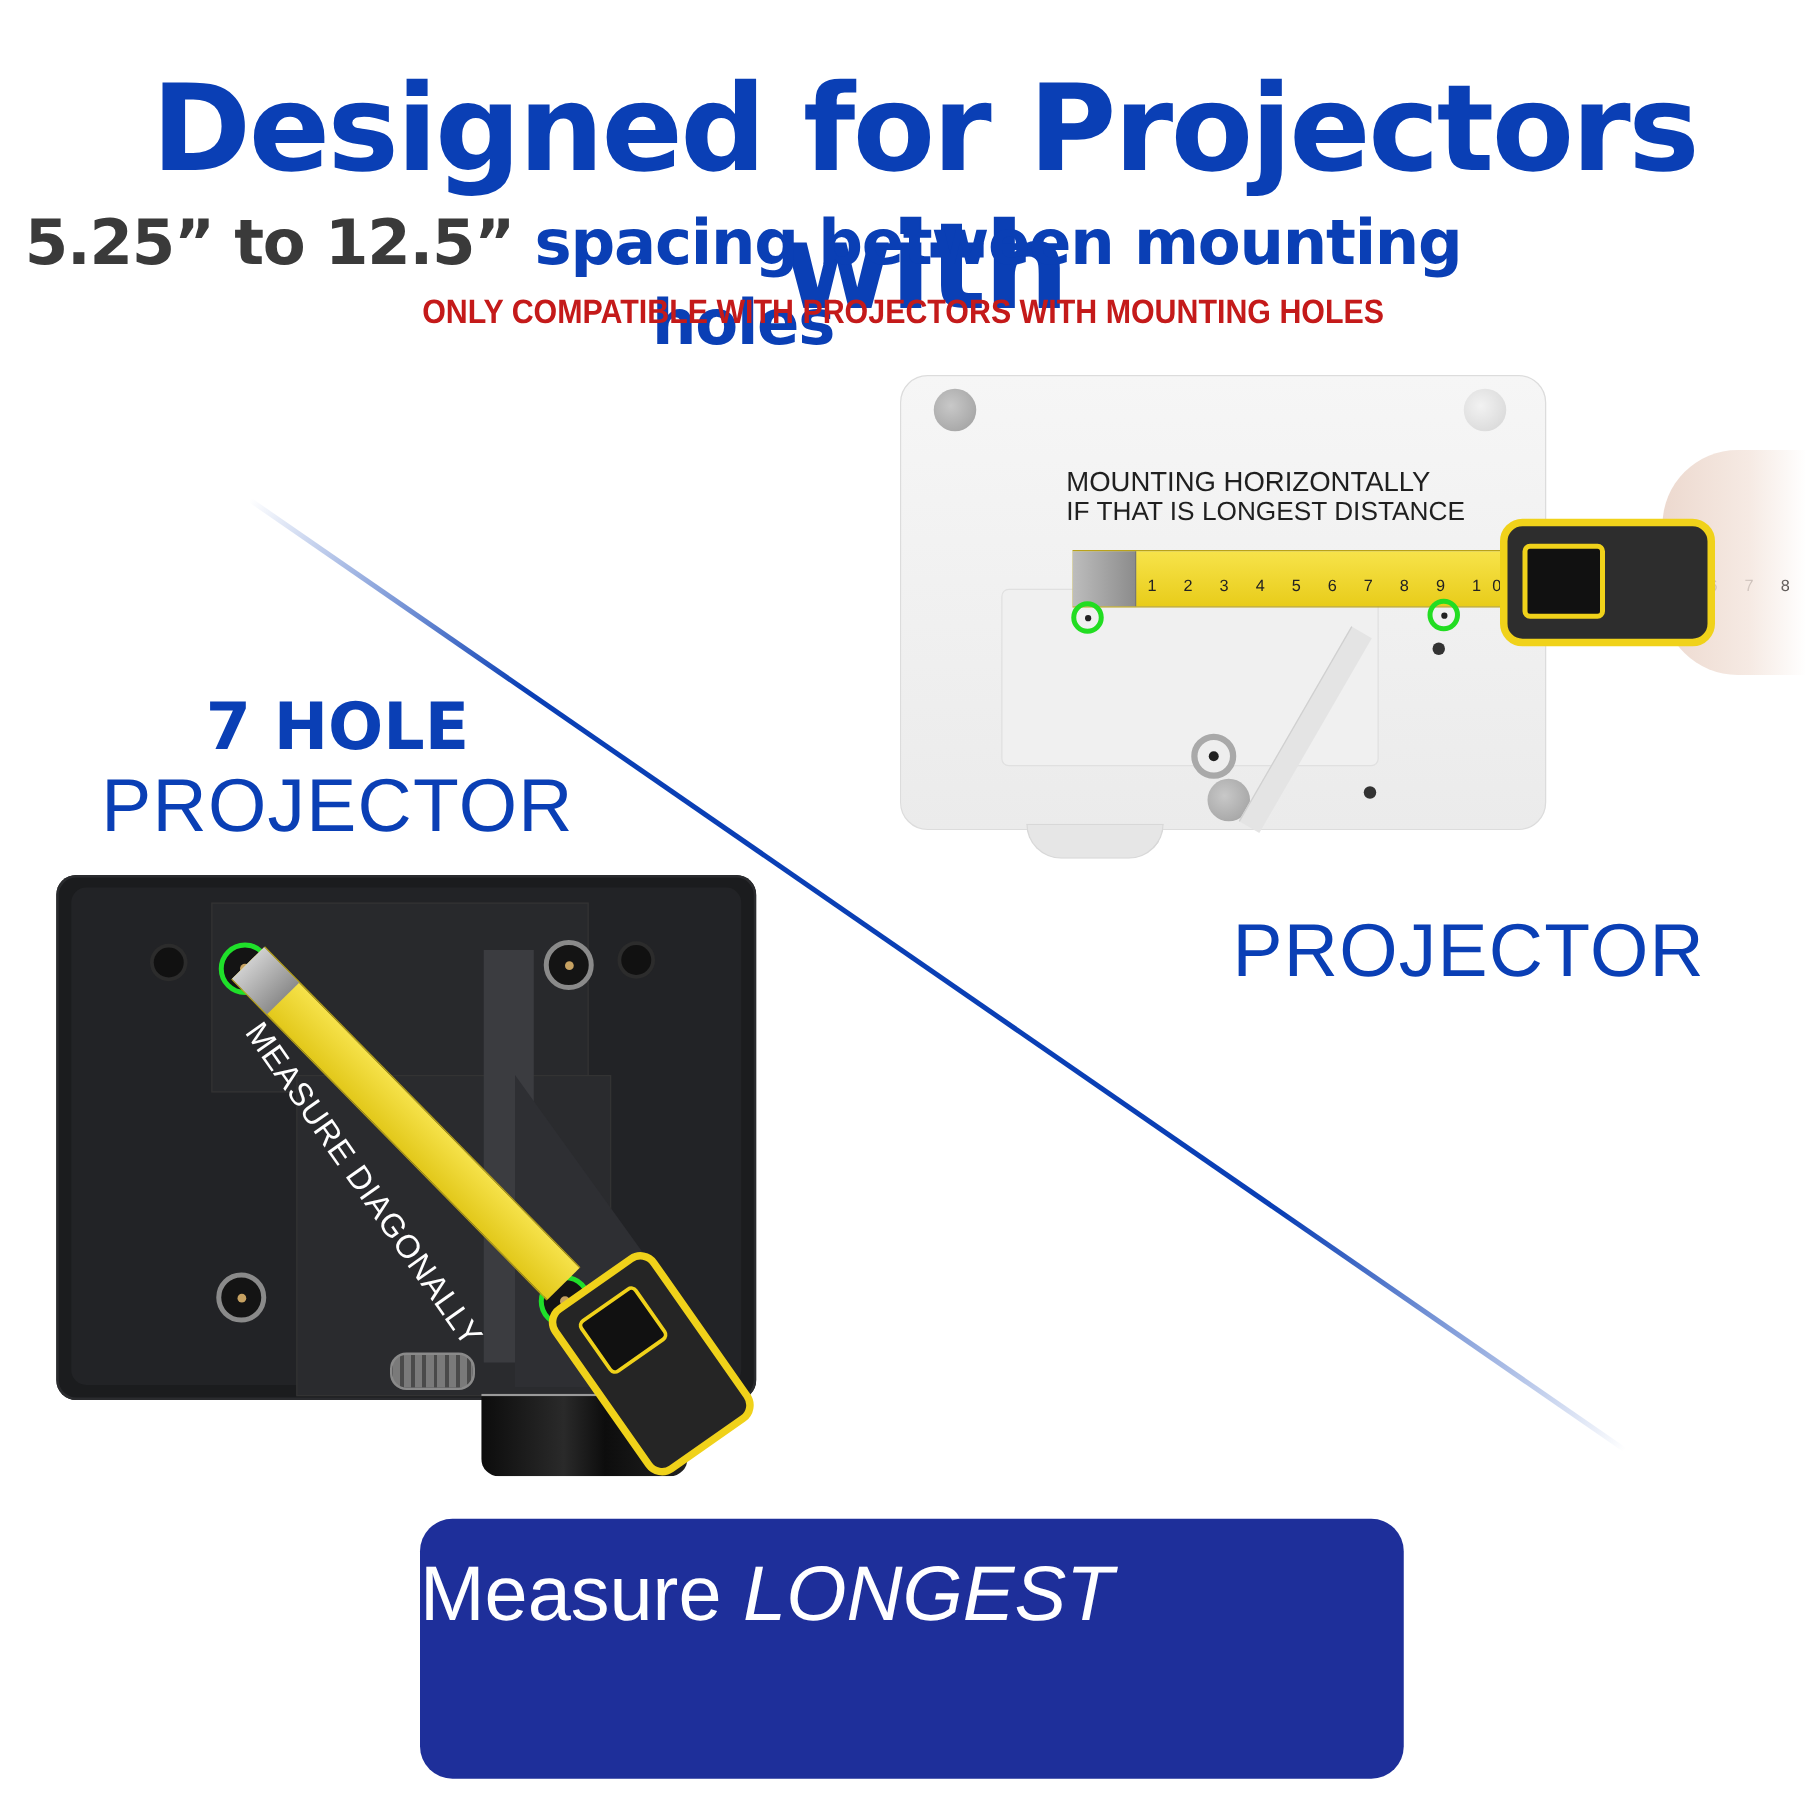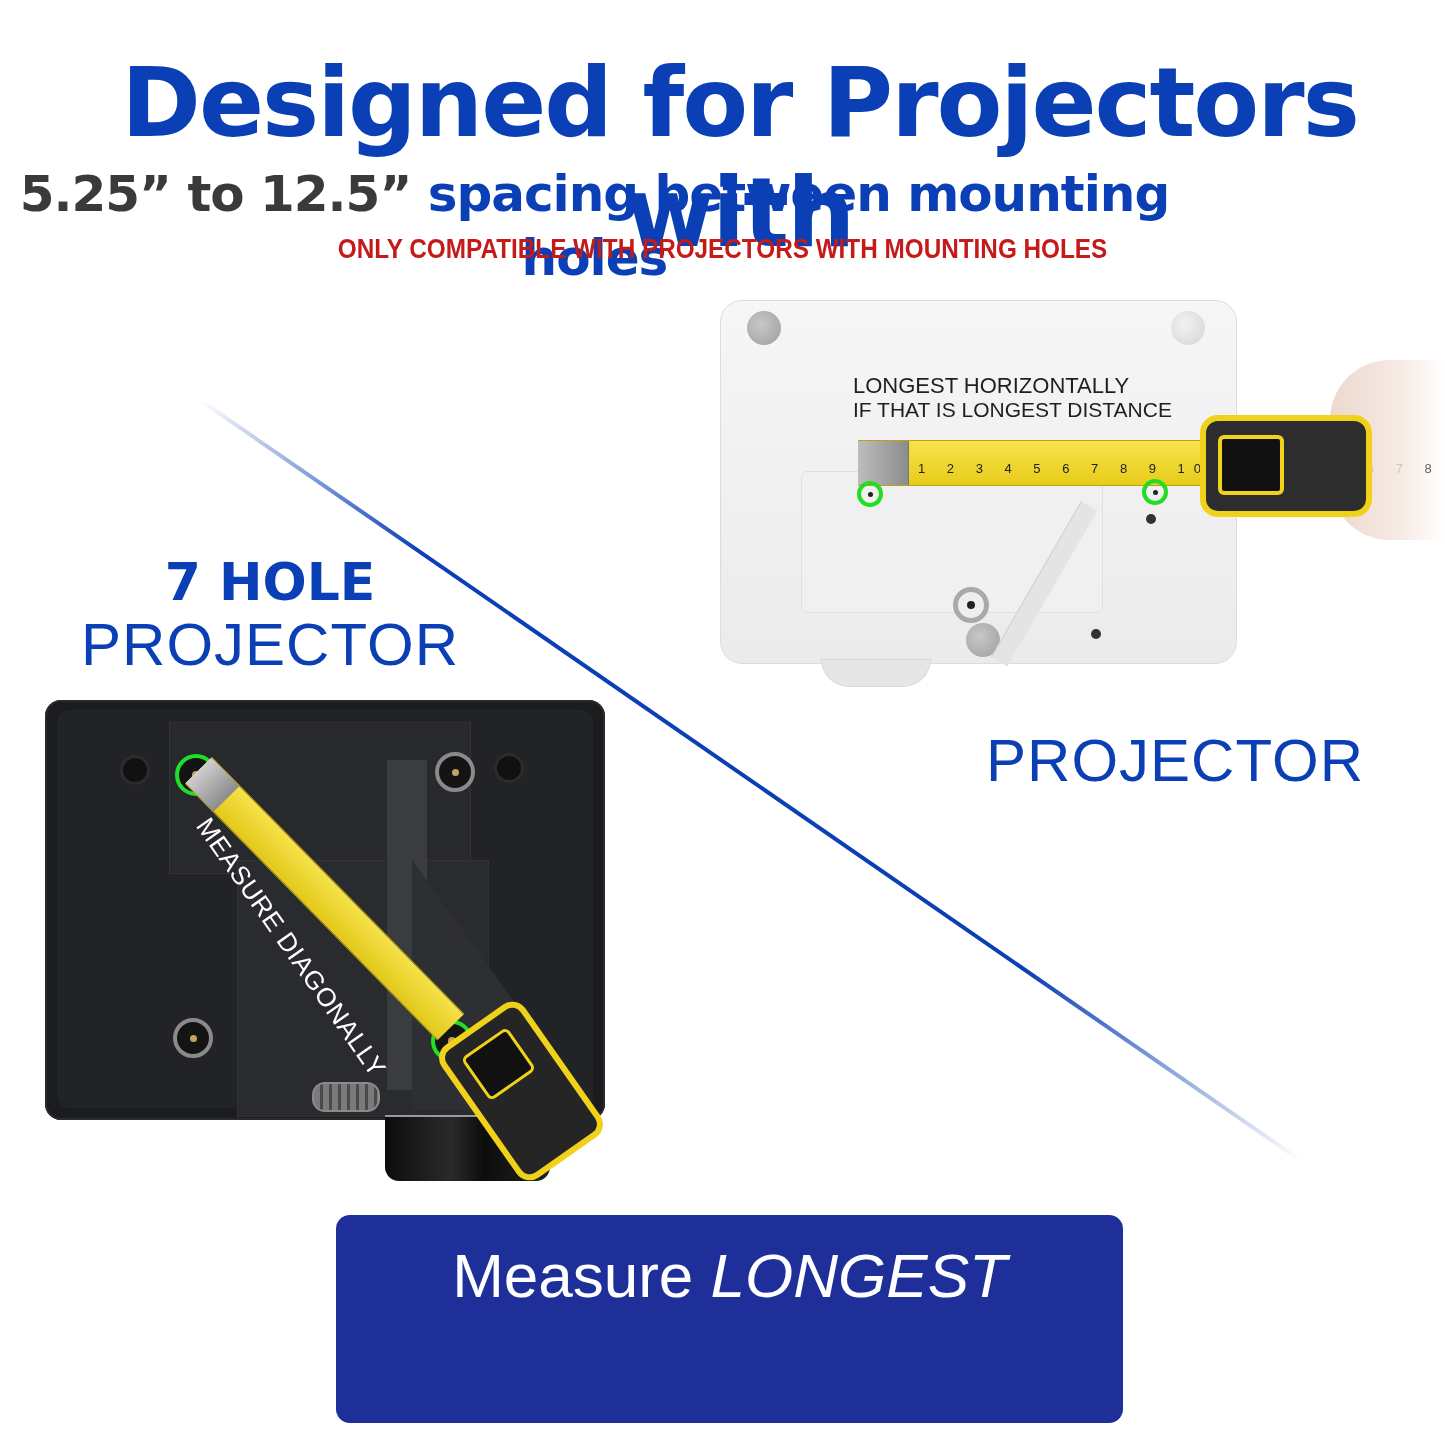--- a/index.html
+++ b/index.html
@@ -56,21 +56,21 @@
   .black-proj .vent { position: absolute; left: 255px; top: 372px; width: 64px; height: 26px; background: repeating-linear-gradient(90deg,#7a7a7a 0 6px,#4a4a4a 6px 9px); border-radius: 13px; border: 2px solid #8a8a8a; }
   .black-lens { left: 385px; top: 1115px; width: 165px; height: 64px; background: linear-gradient(90deg,#0c0c0c,#2a2a2a 40%,#0d0d0d 60%,#222); border-radius: 0 0 14px 14px; border-top: 2px solid #9a9a9a; }
 
   .tape-d { left: 212px; top: 757px; width: 360px; height: 36px; background: linear-gradient(180deg,#f6e24a,#e2c81a); transform-origin: 0 0; transform: rotate(45.5deg); border-top: 1px solid #b7a118; border-bottom: 1px solid #b7a118; }
   .tape-d .hook { position: absolute; left: 0; top: 0; width: 40px; height: 36px; background: linear-gradient(90deg,#cfcfcf,#8c8c8c); }
   .tape-body-d { left: 470px; top: 1010px; width: 90px; height: 150px; background: #252525; border: 6px solid #f0d21a; border-radius: 16px; transform: rotate(-35deg); transform-origin: center; }
   .tape-body-d .window { position: absolute; left: 14px; top: 14px; width: 50px; height: 46px; background: #111; border: 3px solid #f0d21a; border-radius: 6px; }
   .diag-text { left: 215px; top: 812px; color: #ffffff; font-family: "Liberation Sans", sans-serif; font-size: 26px; transform-origin: 0 0; transform: rotate(55deg); white-space: nowrap; letter-spacing: 0.5px; }
 
   
-  .pill { left: 336px; top: 1215px; width: 787px; height: 208px; background: #1e2f9a; border-radius: 14px; color: #ffffff; text-align: center; font-family: "Liberation Sans", sans-serif; }
+  .pill { left: 336px; top: 1215px; width: 787px; height: 208px; background: #1e2f9a; border-radius: 26px; color: #ffffff; font-family: "Liberation Sans", sans-serif; }
   .pill .l1 { margin-top: 22px; font-size: 62px; line-height: 78px; }
   .pill .l1 em { font-style: italic; font-weight: 300; }
   .pill .l2 { font-size: 62px; line-height: 78px; }
 </style>
 </head>
 <body>
 
 <div class="abs headline">Designed for Projectors with</div>
 <div class="abs subline">
   <span class="range">5.25” to 12.5”</span><span class="rest"> spacing between mounting holes</span>
@@ -95,21 +95,21 @@
   <div class="foot" style="left:450px;top:10px;background:radial-gradient(circle at 40% 40%,#f2f2f2,#d4d4d4);"></div>
   <div class="foot" style="left:245px;top:322px;"></div>
   <div class="ring-grey" style="left:232px;top:286px;"></div>
   <div class="small-hole" style="left:370px;top:328px;"></div>
   <div class="small-hole" style="left:425px;top:213px;"></div>
   <div class="strut"></div>
   <div class="lens"></div>
 </div>
 
 <div class="abs overlay-text" style="left:853px;top:374px;font-size:22px;line-height:24px;">
-  <div>LONGEST HORIZONTALLY</div>
+  <div>MOUNTING HORIZONTALLY</div>
   <div style="font-size:21px;">IF THAT IS LONGEST DISTANCE</div>
 </div>
 
 <div class="abs tape-h">
   <div class="hook"></div>
   <div class="nums">1 2 3 4 5 6 7 8 9 10 1 2 3 4 5 6 7 8 9 2</div>
 </div>
 <div class="abs hand"></div>
 <div class="abs tape-body-h">
   <div class="window"></div>

